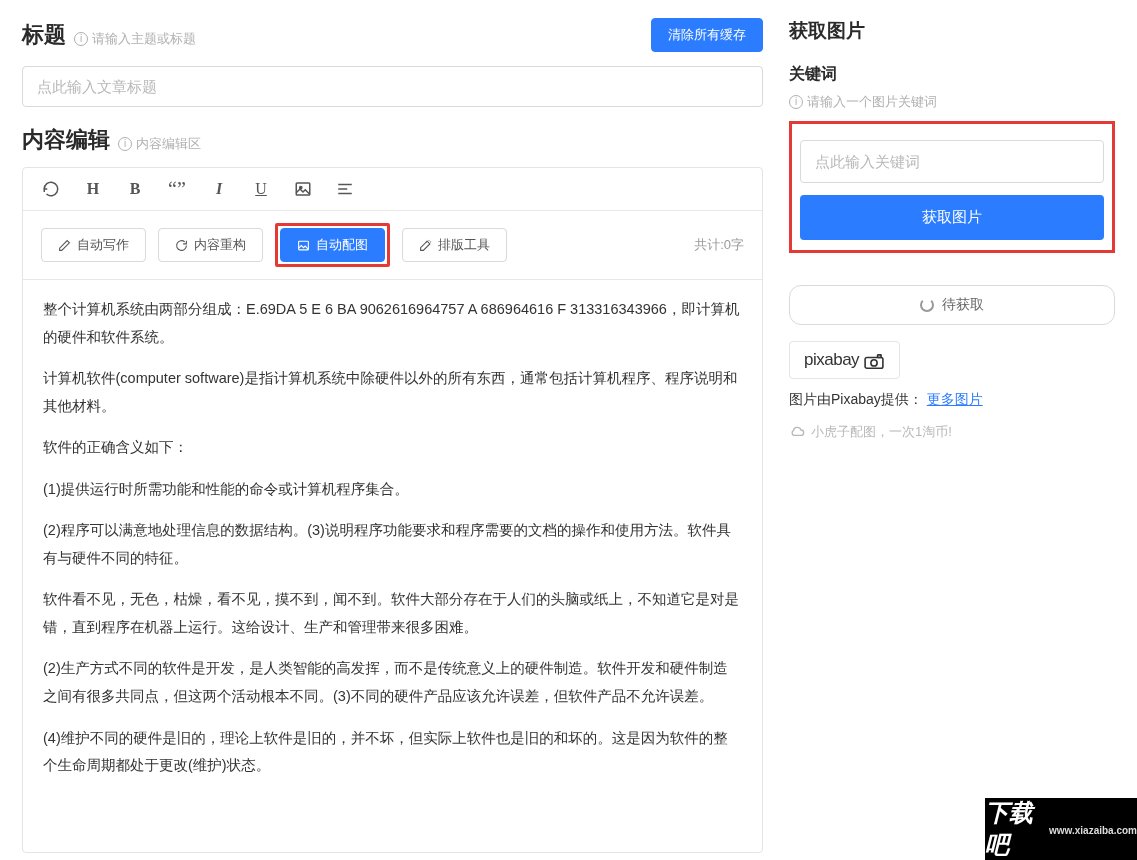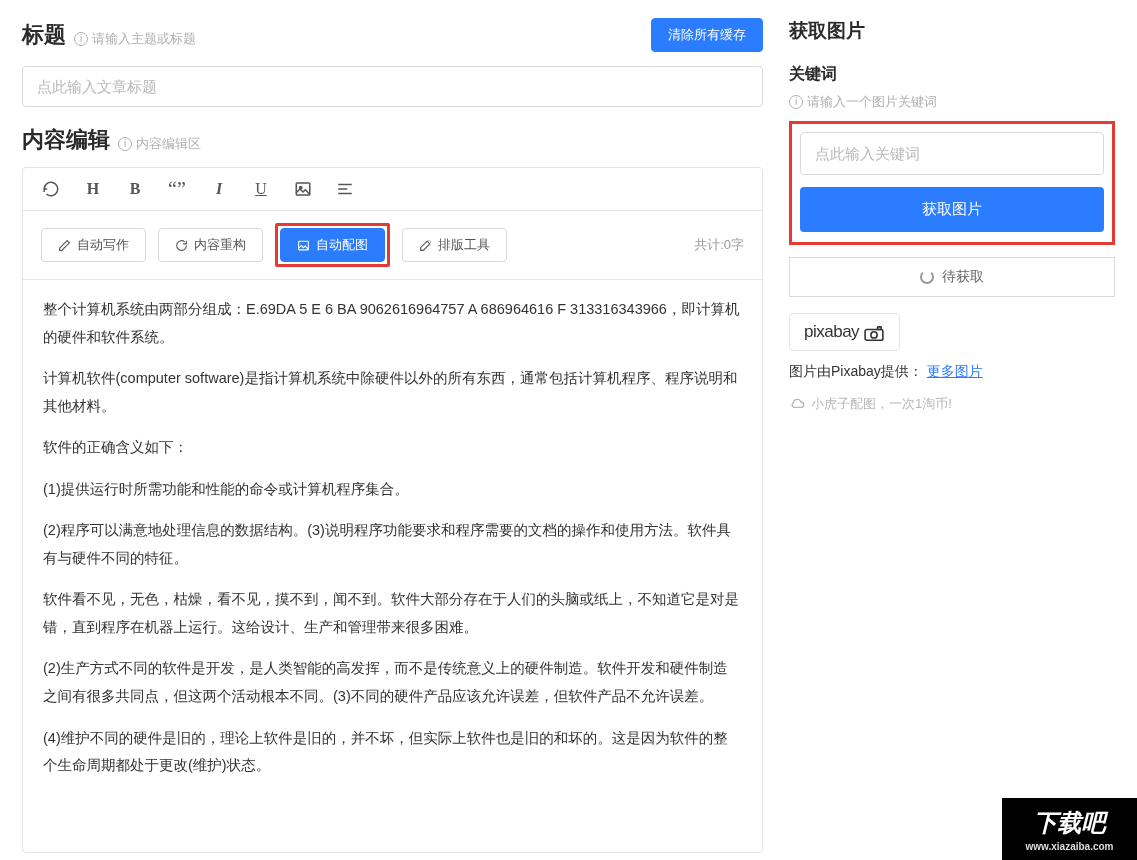--- a/index.html
+++ b/index.html
@@ -31,36 +31,36 @@
 
 .highlight-box { border: 3px solid #e53935; border-radius: 2px; padding: 2px; display: inline-flex; }
 
 .editor-body { padding: 16px 20px; font-size: 14.5px; line-height: 1.9; color: #333; height: 572px; overflow: hidden; }
 .editor-body p { margin: 0 0 14px 0; }
 
 .side-section-title { font-size: 19px; font-weight: 600; color: #2a2a2a; margin-bottom: 20px; }
 .keyword-label-row { display: flex; align-items: baseline; gap: 8px; margin-bottom: 10px; flex-direction: column; }
 .keyword-label { font-size: 16px; font-weight: 600; color: #2a2a2a; }
 
-.highlight-box-side { border: 3px solid #e53935; padding: 8px 8px 10px 8px; margin-bottom: 12px; }
+.highlight-box-side { border: 3px solid #e53935; padding: 16px 8px 10px 8px; margin-bottom: 32px; }
 .highlight-box-side .text-input { margin-bottom: 12px; padding: 12px 14px; font-size: 15px; }
 
-.status-pill { border: 1px solid #d9d9d9; border-radius: 0; padding: 10px 0; text-align: center; color: #666; display: flex; align-items: center; justify-content: center; gap: 8px; margin-bottom: 16px; }
+.status-pill { border: 1px solid #d9d9d9; border-radius: 12px; padding: 10px 0; text-align: center; color: #666; display: flex; align-items: center; justify-content: center; gap: 8px; margin-bottom: 16px; }
 .spinner-icon { width: 14px; height: 14px; border: 2px solid #999; border-radius: 50%; border-top-color: transparent; display: inline-block; }
 
 .pixabay-logo { border: 1px solid #e1e4e8; border-radius: 4px; padding: 8px 14px; display: inline-flex; align-items: flex-end; gap: 4px; font-size: 17px; color: #333; margin-bottom: 12px; font-family: Arial, sans-serif; letter-spacing: -0.5px; }
 .pixabay-cam { display: inline-block; }
 
 .credit-line { font-size: 14px; color: #333; margin-bottom: 14px; }
 .credit-line a { color: #2b7cff; text-decoration: underline; }
 
 .footer-note { color: #b8b8b8; font-size: 13px; display: flex; align-items: center; gap: 6px; }
 .cloud-icon { width: 16px; height: 12px; display: inline-block; }
 
-.watermark { position: absolute; right: 0; bottom: 0; width: 135px; height: 62px; background: #000; color: #fff; font-weight: bold; display: flex; flex-direction: column; align-items: center; justify-content: center; font-size: 24px; font-style: italic; }
+.watermark { position: absolute; right: 0; bottom: 0; width: 152px; height: 62px; background: #000; color: #fff; font-weight: bold; display: flex; align-items: center; justify-content: center; font-size: 24px; font-style: italic; }
 .watermark .url { font-size: 10px; font-style: normal; color: #ddd; margin-top: 2px; }
 .container { position: relative; }
 
 svg { display: block; }
 </style>
 </head>
 <body>
 
 <div class="container">
   <div class="main-col">

